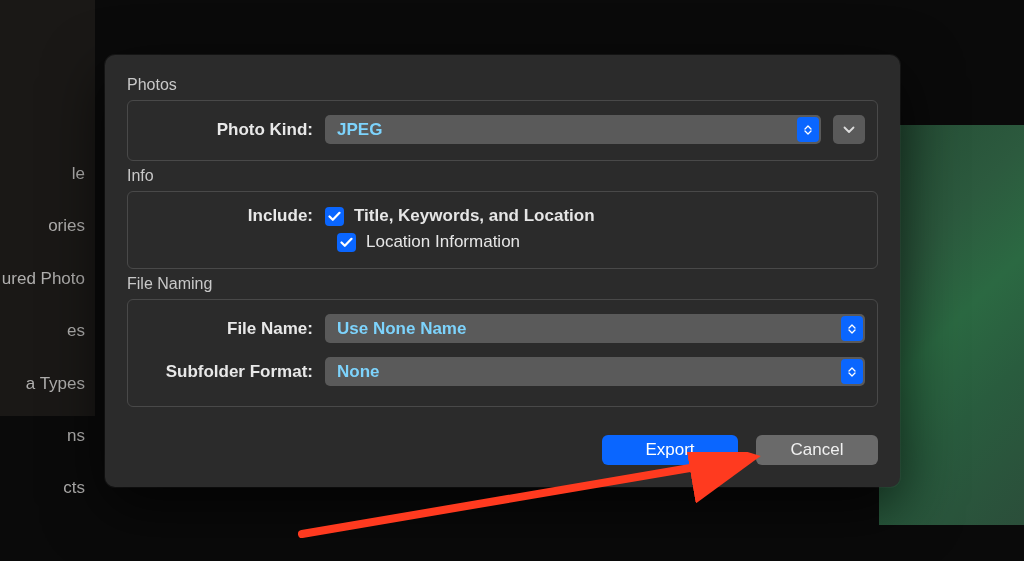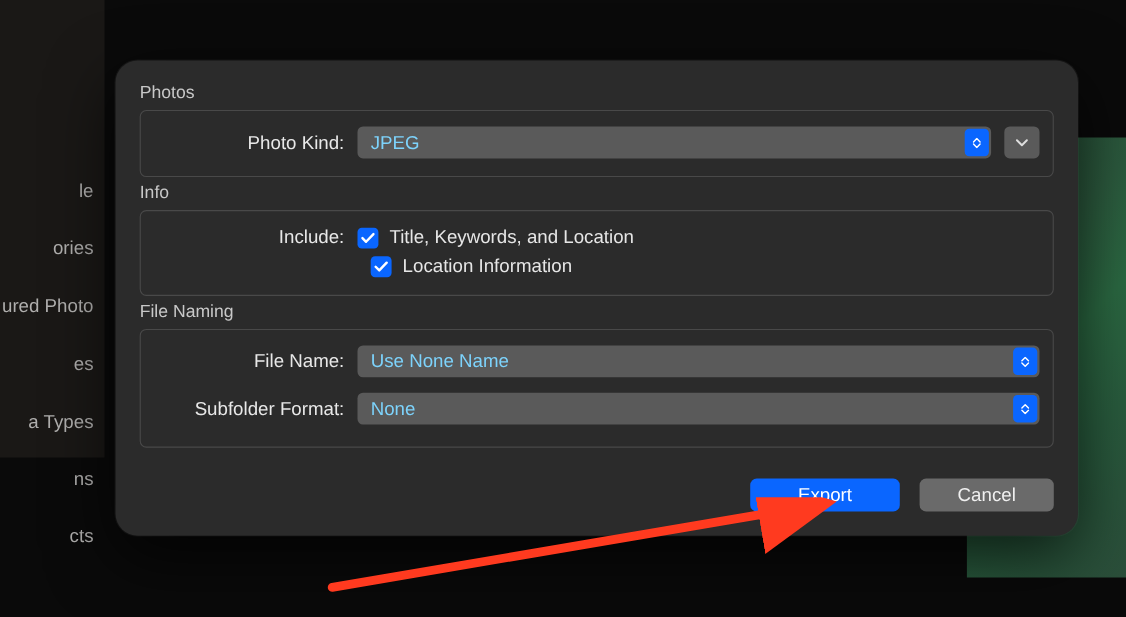--- a/index.html
+++ b/index.html
@@ -53,23 +53,23 @@
       top: 125px;
       width: 145px;
       height: 400px;
       background: linear-gradient(135deg, #254d35 0%, #2c5a3e 30%, #2b6942 50%, #295c3e 70%, #2b4e3a 100%);
     }
 
     .dialog {
       position: absolute;
       left: 105px;
       top: 55px;
-      width: 875px;
+      width: 795px;
       background: #2b2b2b;
-      border-radius: 20px;
+      border-radius: 10px;
       box-shadow: 0 20px 60px rgba(0,0,0,0.7), 0 0 0 1px rgba(255,255,255,0.06);
       padding: 15px 22px 22px 22px;
     }
 
     .section-label {
       color: #c8c8c8;
       font-size: 16px;
       margin-bottom: 6px;
       margin-top: 6px;
     }
@@ -78,20 +78,21 @@
       border: 1px solid #494949;
       border-radius: 6px;
       padding: 8px 12px 10px 12px;
       margin-bottom: 4px;
     }
 
     .row {
       display: flex;
       align-items: center;
       margin: 6px 0;
+      font-weight: bold;
     }
 
     .row-label {
       width: 185px;
       text-align: right;
       color: #e8e8e8;
       font-size: 17px;
       padding-right: 12px;
     }
 

